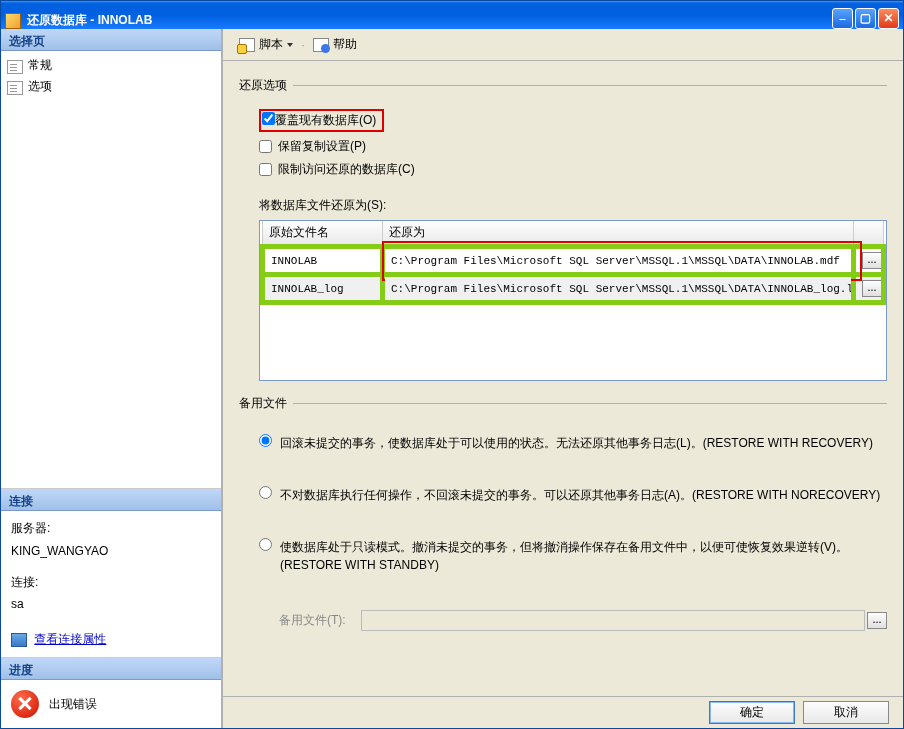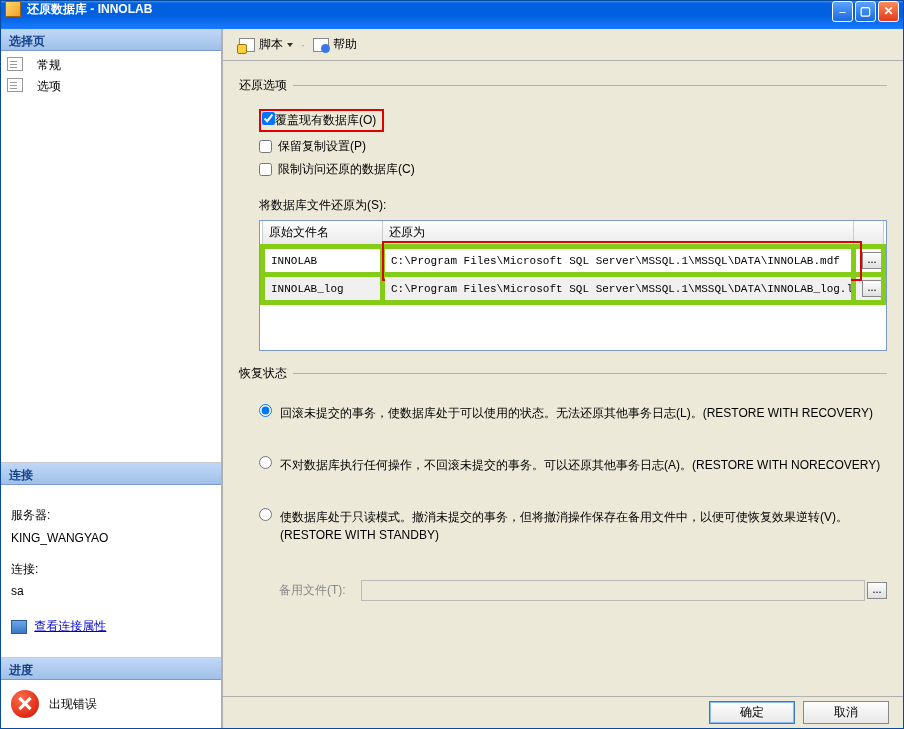--- a/index.html
+++ b/index.html
@@ -1,33 +1,33 @@
 <!DOCTYPE html>
 <html><head>
 <meta charset="utf-8">
 <style>
 *{box-sizing:border-box;margin:0;padding:0;font-family:"Microsoft YaHei",SimSun,Tahoma,sans-serif;font-size:12px}
 body{background:#ece9d8;overflow:hidden}
 .window{width:904px;height:729px;border:1px solid #0a4a9e;display:flex;flex-direction:column;background:#ece9d8}
-.titlebar{height:28px;background:linear-gradient(to bottom,#3a95ff 0%,#0060e0 8%,#0060e0 50%,#1a7aff 100%);display:flex;align-items:flex-start;padding:0 4px;color:#fff;font-weight:bold}
+.titlebar{height:28px;background:linear-gradient(to bottom,#3a95ff 0%,#0060e0 8%,#0060e0 50%,#1a7aff 100%);display:flex;align-items:flex-end;padding:0 4px;color:#fff;font-weight:bold}
 .titlebar-icon{width:16px;height:16px;background:linear-gradient(135deg,#ffd966,#f0a030);border:1px solid #a06000;margin-right:6px}
 .titlebar-text{flex:1}
 .winbtns{display:flex;gap:2px}
 .winbtn{width:21px;height:21px;border:1px solid #fff;border-radius:3px;display:flex;align-items:center;justify-content:center;color:#fff;font-weight:bold;font-family:Tahoma}
 .winbtn.min,.winbtn.max{background:linear-gradient(to bottom,#5aa3ff,#1a6ae0)}
 .winbtn.close{background:linear-gradient(to bottom,#ff8a5a,#e03a1a)}
 .body{flex:1;display:flex;min-height:0}
 .sidebar{width:222px;background:#fff;border-right:2px solid #b0b0b0;display:flex;flex-direction:column}
 .side-hdr{height:22px;background:linear-gradient(to bottom,#c0d8f8,#a0c0e8);border-bottom:1px solid #7a9acc;padding:4px 8px;color:#15428b;font-weight:bold}
 .side-body{flex:1;padding:4px 6px}
-.side-item{display:flex;align-items:flex-start;gap:14px;padding:2px 0}
+.side-item{display:flex;align-items:flex-end;gap:5px;padding:2px 0}
 .page-icon{width:16px;height:14px;border:1px solid #999;background:#fff;position:relative}
 .page-icon:before{content:"";position:absolute;left:2px;top:3px;right:5px;height:1px;background:#999;box-shadow:0 3px 0 #999,0 6px 0 #999}
 .side-sec{border-top:1px solid #ccc}
-.conn-body{padding:19px 10px;line-height:1.9}
+.conn-body{padding:6px 10px;line-height:1.9}
 .link{color:#0000cc;text-decoration:underline;cursor:pointer}
 .view-icon{width:16px;height:14px;display:inline-block;background:linear-gradient(to bottom,#6aa8e8,#3a78c8);border:1px solid #2a5898;vertical-align:middle;margin-right:4px}
 .prog-body{padding:10px;display:flex;align-items:center;gap:10px}
 .err-icon{width:28px;height:28px;border-radius:50%;background:radial-gradient(circle at 35% 30%,#ff6a4a,#d01000);position:relative}
 .err-icon:before,.err-icon:after{content:"";position:absolute;left:6px;top:12px;width:16px;height:3px;background:#fff}
 .err-icon:before{transform:rotate(45deg)}
 .err-icon:after{transform:rotate(-45deg)}
 .main{flex:1;display:flex;flex-direction:column;min-width:0}
 .toolbar{height:32px;display:flex;align-items:center;padding:0 12px;gap:4px;border-bottom:1px solid #b0b0b0}
 .tbtn{display:flex;align-items:center;gap:4px;padding:3px 4px;cursor:pointer}
@@ -39,21 +39,21 @@
 .content{flex:1;padding:16px 16px 6px 16px;overflow:auto}
 .group{margin-bottom:14px}
 .group-title{position:relative;padding:0 0 8px 0}
 .group-title span{background:#ece9d8;padding-right:6px;position:relative;z-index:1}
 .group-title:after{content:"";position:absolute;left:0;right:0;top:8px;height:1px;background:#b0b0b0}
 .opts{padding:4px 0 4px 20px}
 .chk-row{display:flex;align-items:center;gap:6px;padding:3px 0}
 .hl{border:2px solid #e00000;display:inline-flex;padding:1px 6px 1px 1px}
 input[type=checkbox],input[type=radio]{width:13px;height:13px}
 .sub-label{padding:12px 0 6px 20px}
-.tbl-wrap{margin:0 0 0 20px;border:1px solid #7a9acc;background:#fff;height:131px;overflow:auto;position:relative}
+.tbl-wrap{margin:0 0 0 20px;border:1px solid #7a9acc;background:#fff;height:161px;overflow:auto;position:relative}
 .tbl{width:100%;border-collapse:collapse;table-layout:fixed}
 .tbl th{background:linear-gradient(to bottom,#fdfdfd,#eaeaea);border:1px solid #ccc;border-top:none;padding:3px 6px;text-align:left;font-weight:normal}
 .tbl td{border:5px solid #84cc16;padding:3px 6px;font-family:"Courier New",monospace;font-size:11px;white-space:nowrap;overflow:hidden}
 .tbl tr:nth-child(even) td{background:#f0f0f0}
 .col-name{width:120px}
 .col-btn{width:30px}
 .path-cell{position:relative}
 .path-hl{position:absolute;border:2px solid #e00000;pointer-events:none}
 .browse{width:20px;height:17px;border:1px solid #888;background:linear-gradient(to bottom,#fdfdfd,#e0e0e0);font-family:Tahoma;line-height:12px;text-align:center;cursor:pointer}
 .radios{padding:10px 0 0 20px}
@@ -178,21 +178,21 @@
                   <td>
                       <div class="browse">...</div>
                     </td>
                 </tr>
               </tbody>
             </table>
           </div>
         </div>
 
         <div class="group">
-          <div class="group-title"><span>恢复状态</span></div>
+          <div class="group-title"><span>备用文件</span></div>
           <div class="radios">
             <div class="radio-row">
               <input type="radio" name="rec" checked="" style="">
               <label>回滚未提交的事务，使数据库处于可以使用的状态。无法还原其他事务日志(L)。(RESTORE WITH RECOVERY)</label>
             </div>
             <div class="radio-row">
               <input type="radio" name="rec" style="">
               <label>不对数据库执行任何操作，不回滚未提交的事务。可以还原其他事务日志(A)。(RESTORE WITH NORECOVERY)</label>
             </div>
             <div class="radio-row" style="">

